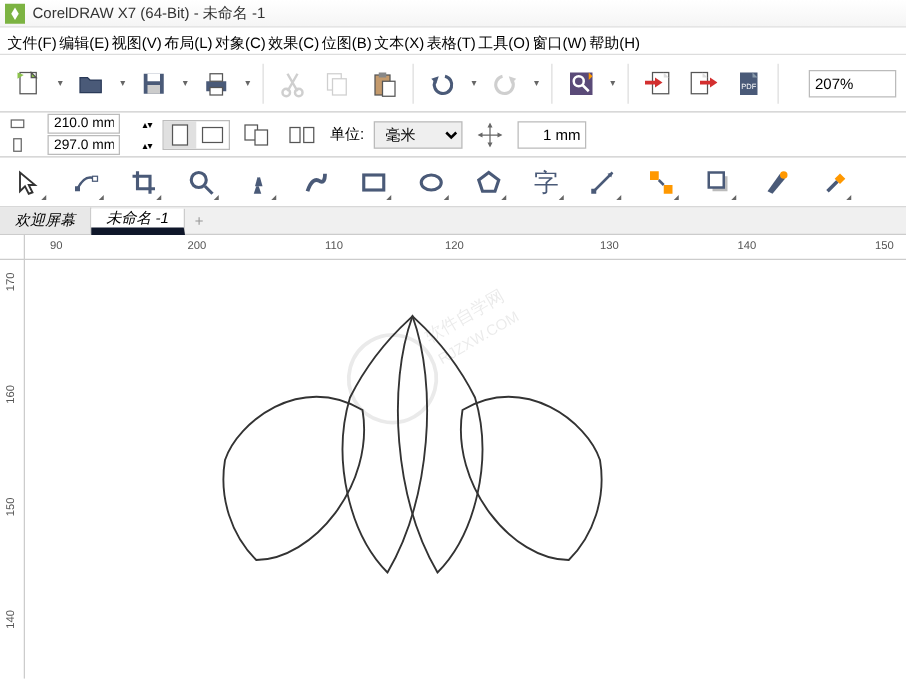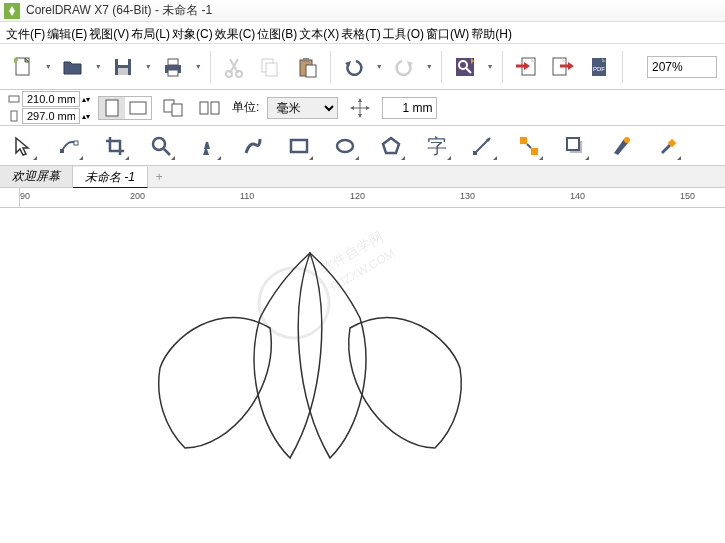--- a/index.html
+++ b/index.html
@@ -16,39 +16,39 @@
 .toolbar { height: 46px; border-bottom: 1px solid #ccc; display: flex; align-items: center; padding: 0 8px; gap: 6px; }
 .toolbar .btn { width: 32px; height: 32px; display: flex; align-items: center; justify-content: center; border-radius: 2px; }
 .toolbar .sep { width: 1px; height: 32px; background: #ddd; margin: 0 2px; }
 .toolbar .dd { width: 8px; height: 32px; display: flex; align-items: center; justify-content: center; color: #666; font-size: 8px; }
 .zoom-box { border: 1px solid #bbb; height: 22px; width: 70px; display: flex; align-items: center; padding: 0 4px; margin-left: 16px; gap: 44px; }
 .zoom-box input { border: none; width: 50px; font-size: 12px; outline: none; }
 
 .propbar { height: 36px; border-bottom: 1px solid #ccc; display: flex; align-items: center; padding: 0 8px; gap: 8px; }
 .propbar select, .propbar input { border: 1px solid #bbb; height: 22px; font-size: 12px; padding: 0 4px; }
 .dim-group { display: flex; flex-direction: column; gap: 1px; }
-.dim-row { display: flex; align-items: center; gap: 2px; font-size: 11px; }
+.dim-row { display: flex; align-items: center; gap: 18px; font-size: 11px; }
 .dim-row input { width: 58px; height: 16px; font-size: 11px; }
 .dim-icon { width: 12px; height: 12px; display: inline-flex; }
 .ori-group { display: flex; border: 1px solid #bbb; }
 .ori-btn { width: 26px; height: 22px; display: flex; align-items: center; justify-content: center; }
 .ori-btn.active { background: #e0e0e0; }
 .icon-btn { width: 28px; height: 24px; display: flex; align-items: center; justify-content: center; }
 .unit-label { font-size: 12px; }
 
 .toolbar2 { height: 40px; border-bottom: 1px solid #ccc; display: flex; align-items: center; padding: 0 8px; gap: 16px; }
 .tool { width: 30px; height: 30px; display: flex; align-items: center; justify-content: center; position: relative; }
 .tool .corner { position: absolute; bottom: 1px; right: 1px; width: 0; height: 0; border-left: 4px solid transparent; border-bottom: 4px solid #666; }
 
 .tabbar { height: 22px; background: #f0f0f0; border-bottom: 1px solid #ccc; display: flex; align-items: flex-end; font-style: italic; }
 .tab { height: 21px; padding: 0 12px; display: flex; align-items: center; border-right: 1px solid #ccc; background: #e8e8e8; font-size: 12px; }
-.tab.active { background: #fff; border-bottom: 1px solid #0f172a; margin-bottom: -1px; }
+.tab.active { background: #fff; border-bottom: 6px solid #0f172a; margin-bottom: -1px; }
 .tab-add { width: 22px; height: 21px; display: flex; align-items: center; justify-content: center; color: #999; }
 
-.workspace { position: relative; height: 355px; display: flex; flex-direction: column; }
+.workspace { position: relative; height: 355px; display: flex; }
 .vruler { width: 20px; background: #fff; border-right: 1px solid #ccc; position: relative; }
 .hruler { height: 20px; background: #fff; border-bottom: 1px solid #ccc; position: relative; }
 .canvas-area { flex: 1; position: relative; background: #fff; overflow: hidden; }
 .ruler-corner { width: 20px; height: 20px; border-right: 1px solid #ccc; border-bottom: 1px solid #ccc; position: absolute; top: 0; left: 0; background: #fff; z-index: 2; }
 
 .ruler-tick { position: absolute; font-size: 9px; color: #555; }
 .hruler .ruler-tick { top: 3px; }
 .vruler .ruler-tick { left: 3px; writing-mode: vertical-rl; transform: rotate(180deg); }
 
 .canvas-content { position: absolute; top: 20px; left: 0; right: 0; bottom: 0; }
@@ -374,21 +374,21 @@
     <span class="ruler-tick" style="top:30px">170</span>
     <span class="ruler-tick" style="top:120px">160</span>
     <span class="ruler-tick" style="top:210px">150</span>
     <span class="ruler-tick" style="top:300px">140</span>
   </div>
   <div class="canvas-area">
     <div class="hruler">
       <span class="ruler-tick" style="left:20px">90</span>
       <span class="ruler-tick" style="left:130px">200</span>
       <span class="ruler-tick" style="left:240px">110</span>
-      <span class="ruler-tick" style="left:350px">120</span>
+      <span class="ruler-tick" style="left:336px">120</span>
       <span class="ruler-tick" style="left:460px">130</span>
       <span class="ruler-tick" style="left:570px">140</span>
       <span class="ruler-tick" style="left:680px">150</span>
     </div>
     <div class="canvas-content">
       <svg class="watermark" viewBox="0 0 180 140">
         <g transform="rotate(-30 90 70)">
           <circle cx="60" cy="70" r="35" fill="none" stroke="#000" stroke-width="3"></circle>
           <text x="100" y="60" font-size="14">软件自学网</text>
           <text x="100" y="80" font-size="12">RJZXW.COM</text>

